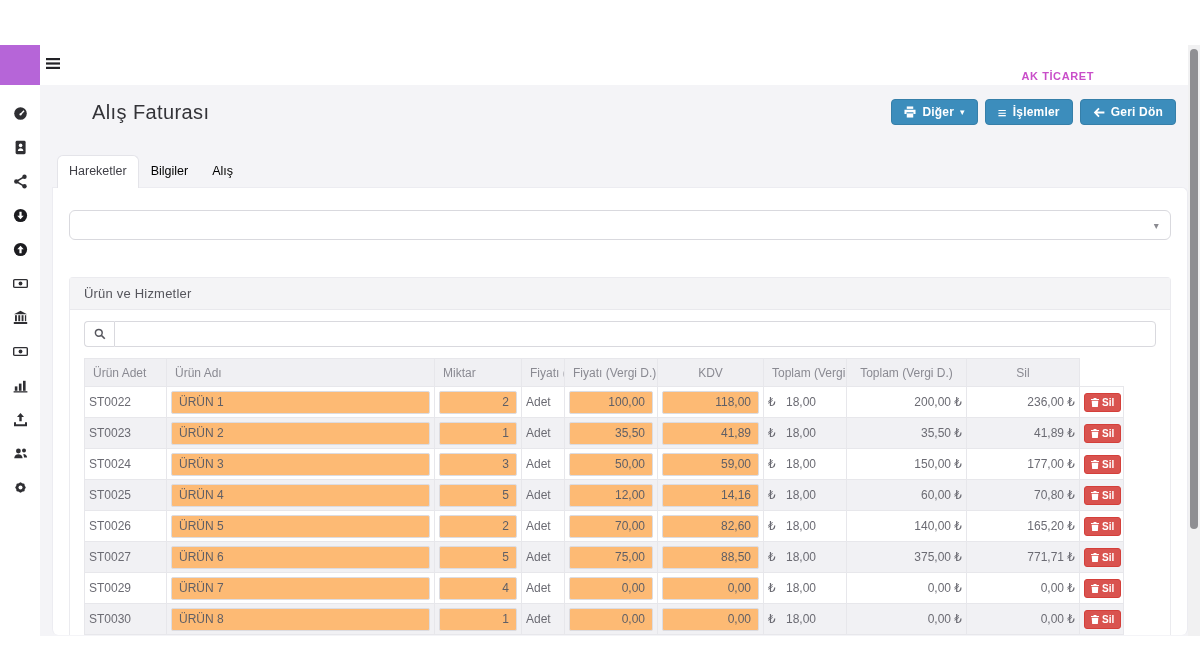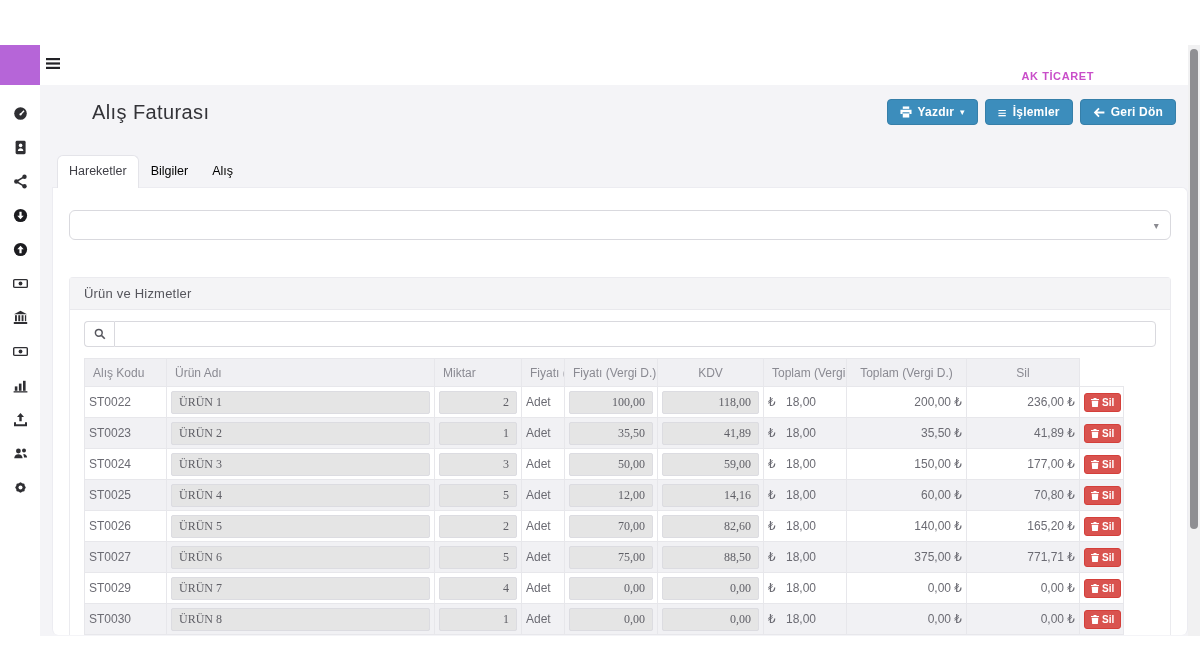--- a/index.html
+++ b/index.html
@@ -48,21 +48,21 @@
   .search-input { flex:1; border:1px solid #d9d9de; border-radius:0 4px 4px 0; font-size:12px; padding:0 8px; color:#55555c; outline:none; background:#fff; }
 
   table.products { border-collapse:collapse; table-layout:fixed; width:1039px; margin-top:11px; font-size:12px; }
   table.products th, table.products td { border:1px solid #e7e7eb; overflow:hidden; white-space:nowrap; }
   table.products thead th { background:#f0f0f3; color:#8a8a92; font-weight:normal; height:28px; padding:0 8px; text-align:left; }
   table.products thead th:nth-child(n+4) { text-align:center; }
   table.products tbody td { height:31px; padding:0 4px; color:#6b6b73; background:#fff; }
   table.products tbody tr:nth-child(even) td { background:#f1f1f4; }
   td.c-code { padding-left:10px; color:#7c7c84; }
   td.c-unit { padding-left:9px; }
-  .cell-input { width:100%; height:23px; border:1px solid #dcdce1; border-radius:2px; background:#e5e5e5; font-size:12px; color:#5f5f66; padding:0 7px; outline:none; font-family:Liberation Serif, serif; }
+  .cell-input { width:100%; height:23px; border:1px solid #dcdce1; border-radius:2px; background:#fdba74; font-size:12px; color:#5f5f66; padding:0 7px; outline:none; font-family:Liberation Sans, sans-serif; }
   .cell-input.num { text-align:right; }
   td.c-kdv { padding-left:8px; }
   td.c-kdv .cur { display:inline-block; width:18px; }
   td.c-total { text-align:right; padding-right:10px; }
   td.c-sil { text-align:center; }
   .del-btn { display:inline-flex; align-items:center; gap:3px; background:#d9534f; border:1px solid #d43f3a; border-radius:3px; color:#fff; font-size:10px; font-weight:bold; padding:3px 6px; cursor:pointer; }
 
   
   .vscroll { position:absolute; right:0; top:45px; width:12px; height:591px; background:#f1f1f2; z-index:6; }
   .vscroll .thumb { position:absolute; left:2px; top:4px; width:8px; height:480px; background:#8f8f93; border-radius:4px; cursor:pointer; }
@@ -190,21 +190,21 @@
     <div class="page-title">Alış Faturası</div>
     <div class="toolbar">
       <div class="btn">
         <svg width="12" height="12" viewBox="0 0 13 13">
           <g fill="#fff">
               <rect x="3" y="0.5" width="7" height="2.6"></rect>
               <path d="M0.5 4h12v4.6h-2.3V6.9H2.8v1.7H0.5z"></path>
               <rect x="3" y="8" width="7" height="4.5"></rect>
             </g>
         </svg>
-        <span>Yazdır</span>
+        <span>Diğer</span>
         <span class="caret">▾</span>
       </div>
       <div class="btn">
         <span class="eq">≡</span>
         <span>İşlemler</span>
       </div>
       <div class="btn">
         <svg width="12" height="11" viewBox="0 0 13 12">
           <path fill="#fff" d="M5.8 0.8 7.2 2.2 4.6 4.9H12.4v2.2H4.6l2.6 2.7-1.4 1.4L0.8 6z"></path>
         </svg>
@@ -246,21 +246,21 @@
               <col style="width:43px">
               <col style="width:93px">
               <col style="width:106px">
               <col style="width:83px">
               <col style="width:120px">
               <col style="width:113px">
               <col style="width:44px">
           </colgroup>
           <thead>
             <tr>
-                <th>Alış Kodu</th>
+                <th>Ürün Adet</th>
                 <th>Ürün Adı</th>
                 <th>Miktar</th>
                 <th>Fiyatı (Vergi H.)</th>
                 <th>Fiyatı (Vergi D.)</th>
                 <th>KDV</th>
                 <th>Toplam (Vergi H.)</th>
                 <th>Toplam (Vergi D.)</th>
                 <th>Sil</th>
               </tr>
           </thead>

